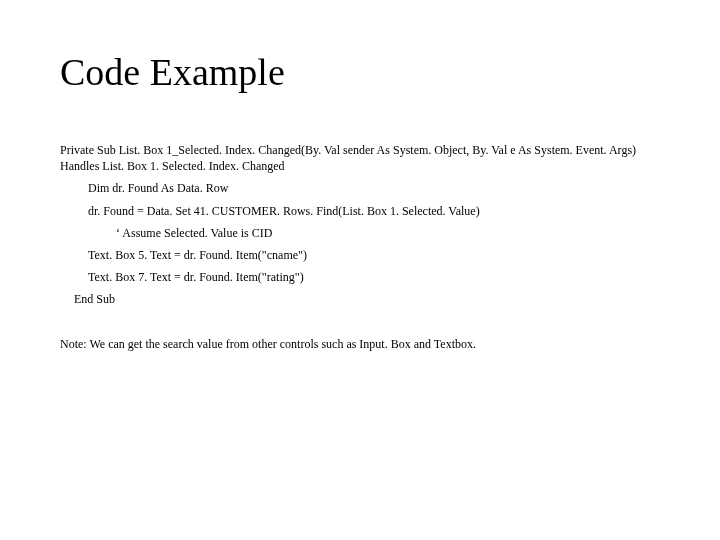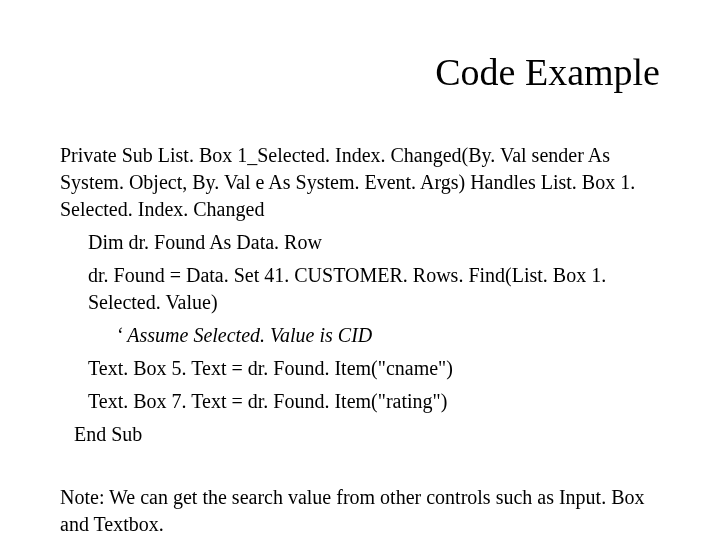--- a/index.html
+++ b/index.html
@@ -7,35 +7,35 @@
       width: 720px;
       height: 540px;
       background: #ffffff;
       font-family: "Times New Roman", Times, serif;
       color: #000000;
       padding: 50px 60px 40px 60px;
       position: relative;
     }
     .title {
       font-size: 38px;
-      text-align: right;
+      text-align: left;
       font-weight: normal;
       margin-bottom: 48px;
     }
     .line {
-      font-size: 20px;
+      font-size: 12px;
       line-height: 1.35;
       margin-bottom: 6px;
     }
     .signature { }
     .indent1 { padding-left: 28px; }
-    .indent2 { padding-left: 56px; font-style: italic; }
+    .indent2 { padding-left: 56px; }
     .indent-endsub { padding-left: 14px; }
     .gap { }
-    .note { margin-top: 36px; }
+    .note { margin-top: 28px; }
   </style>
 </head>
 <body>
 
 <h1 class="title">Code Example</h1>
 
 <div class="line signature">Private Sub List. Box 1_Selected. Index. Changed(By. Val sender As System. Object, By. Val e As System. Event. Args) Handles List. Box 1. Selected. Index. Changed</div>
 
 <div class="line indent1 gap">Dim dr. Found As Data. Row</div>
 

